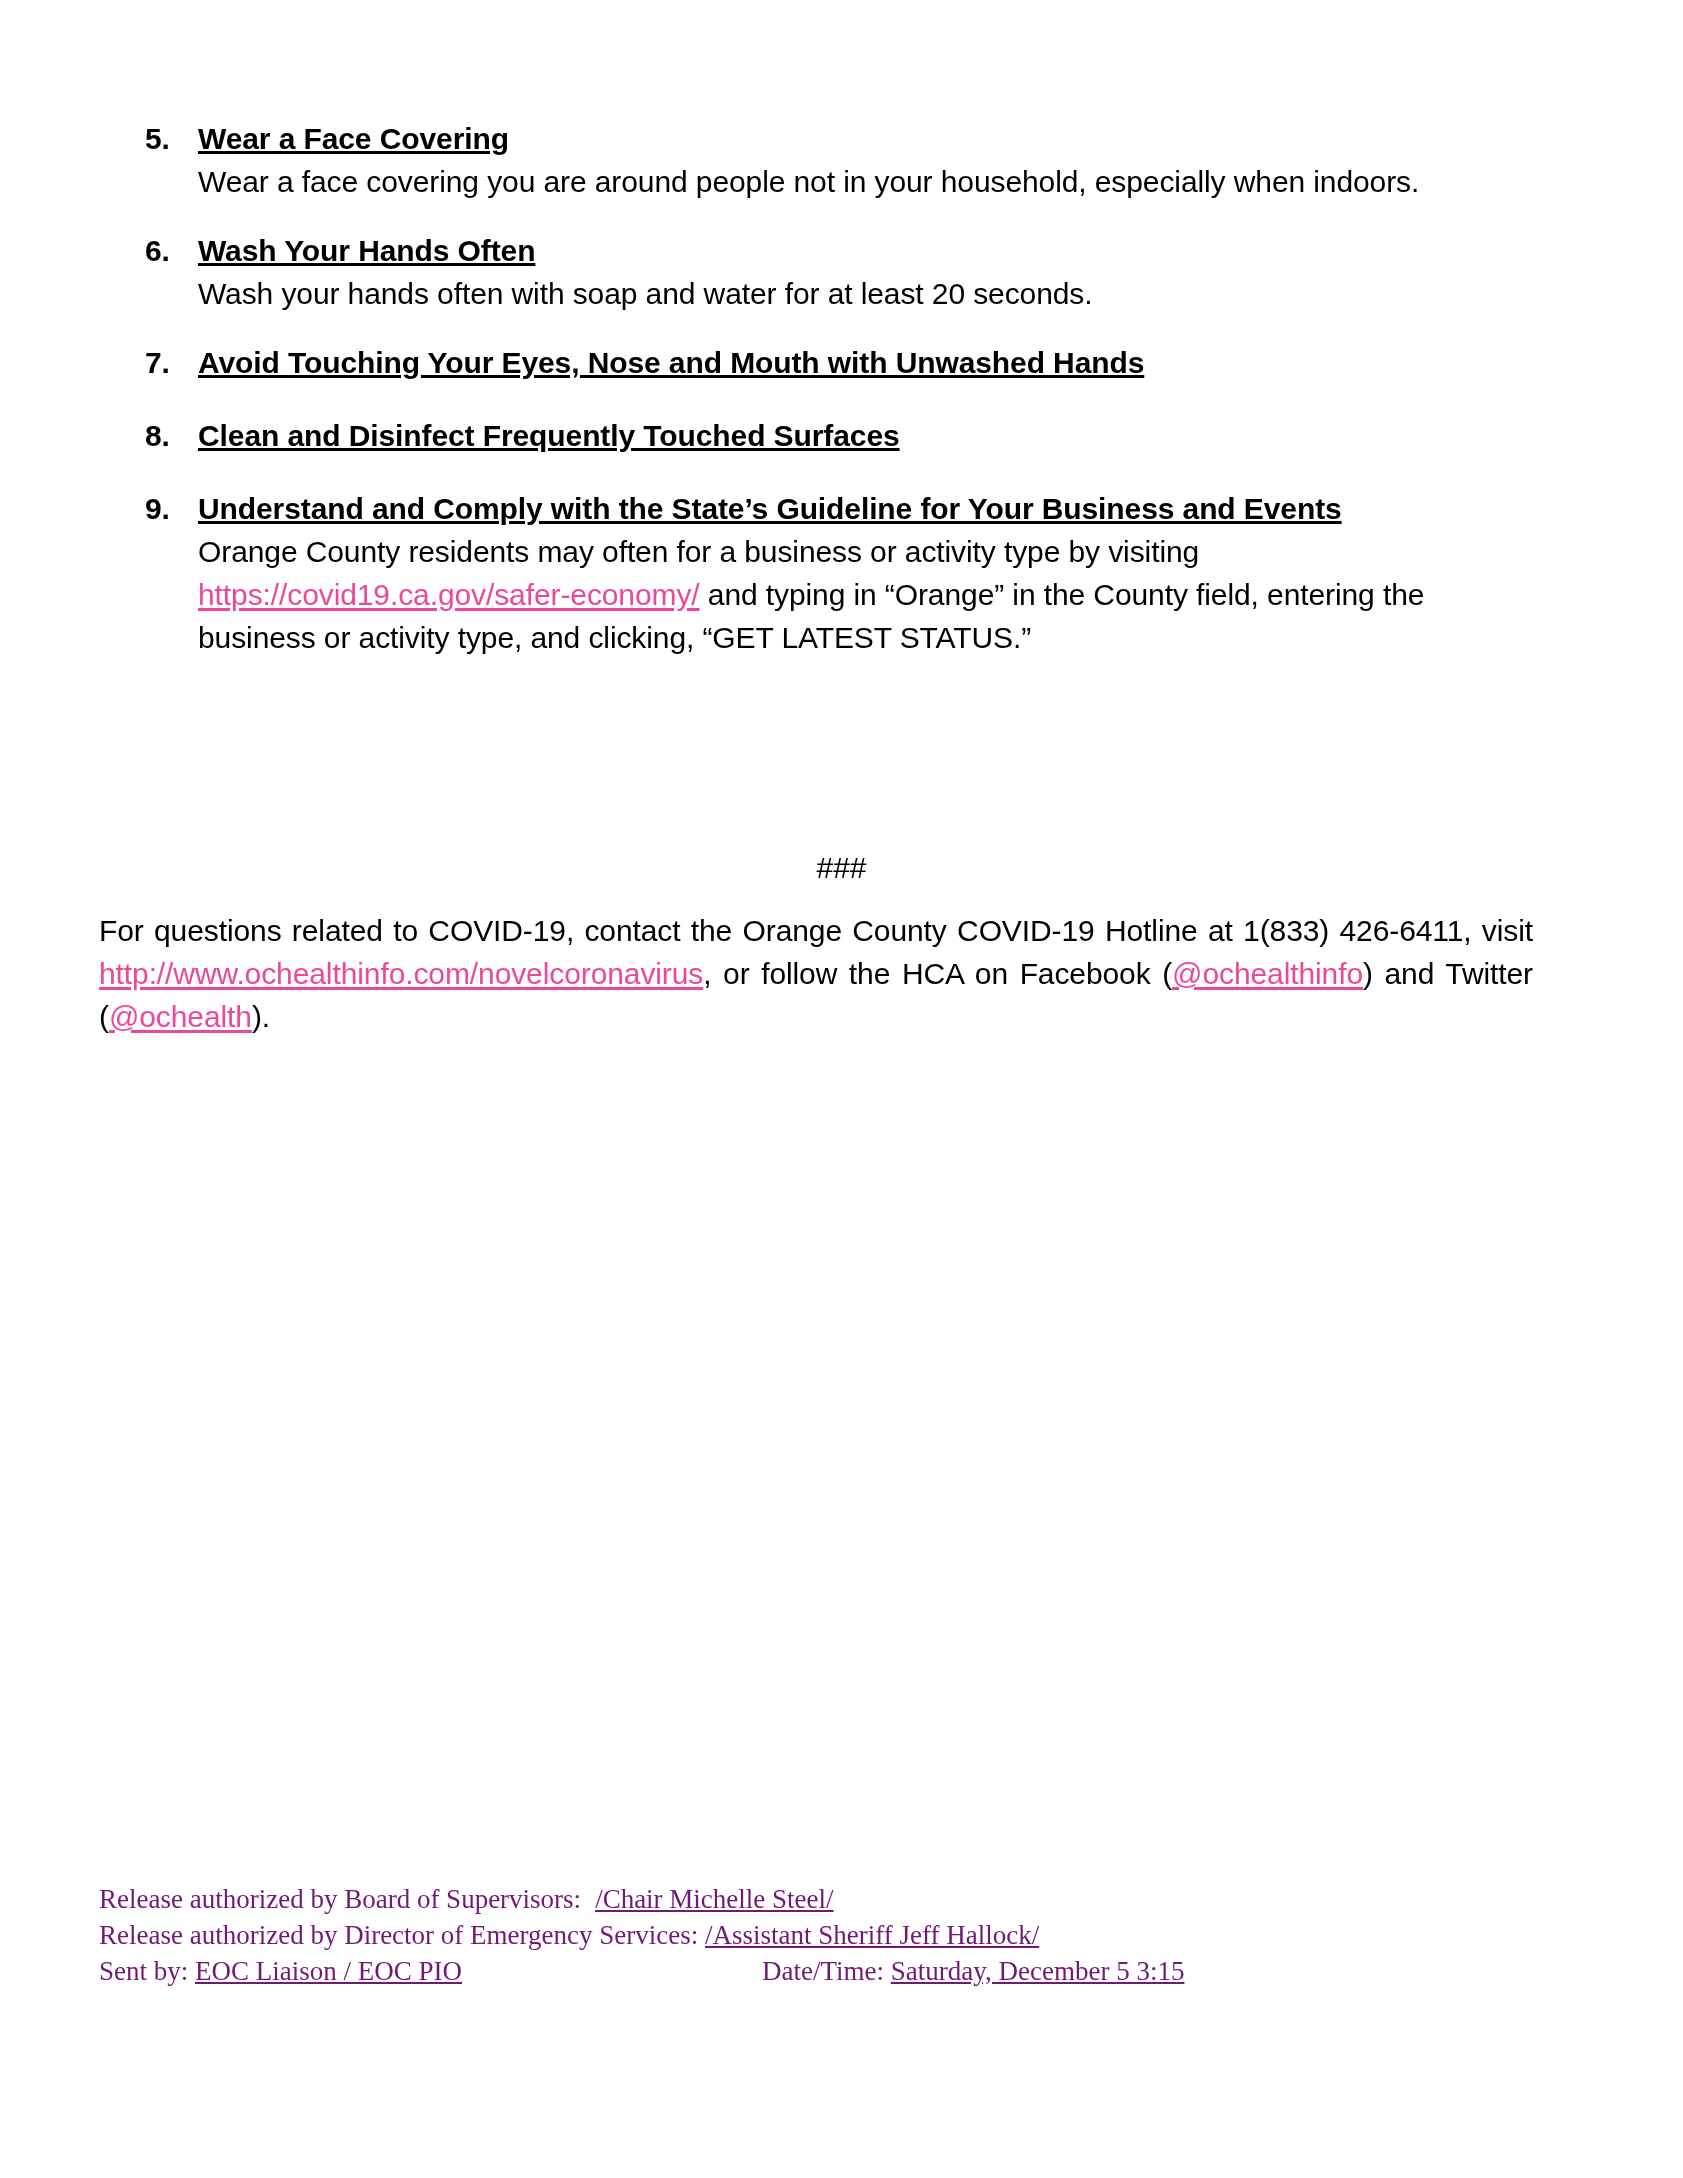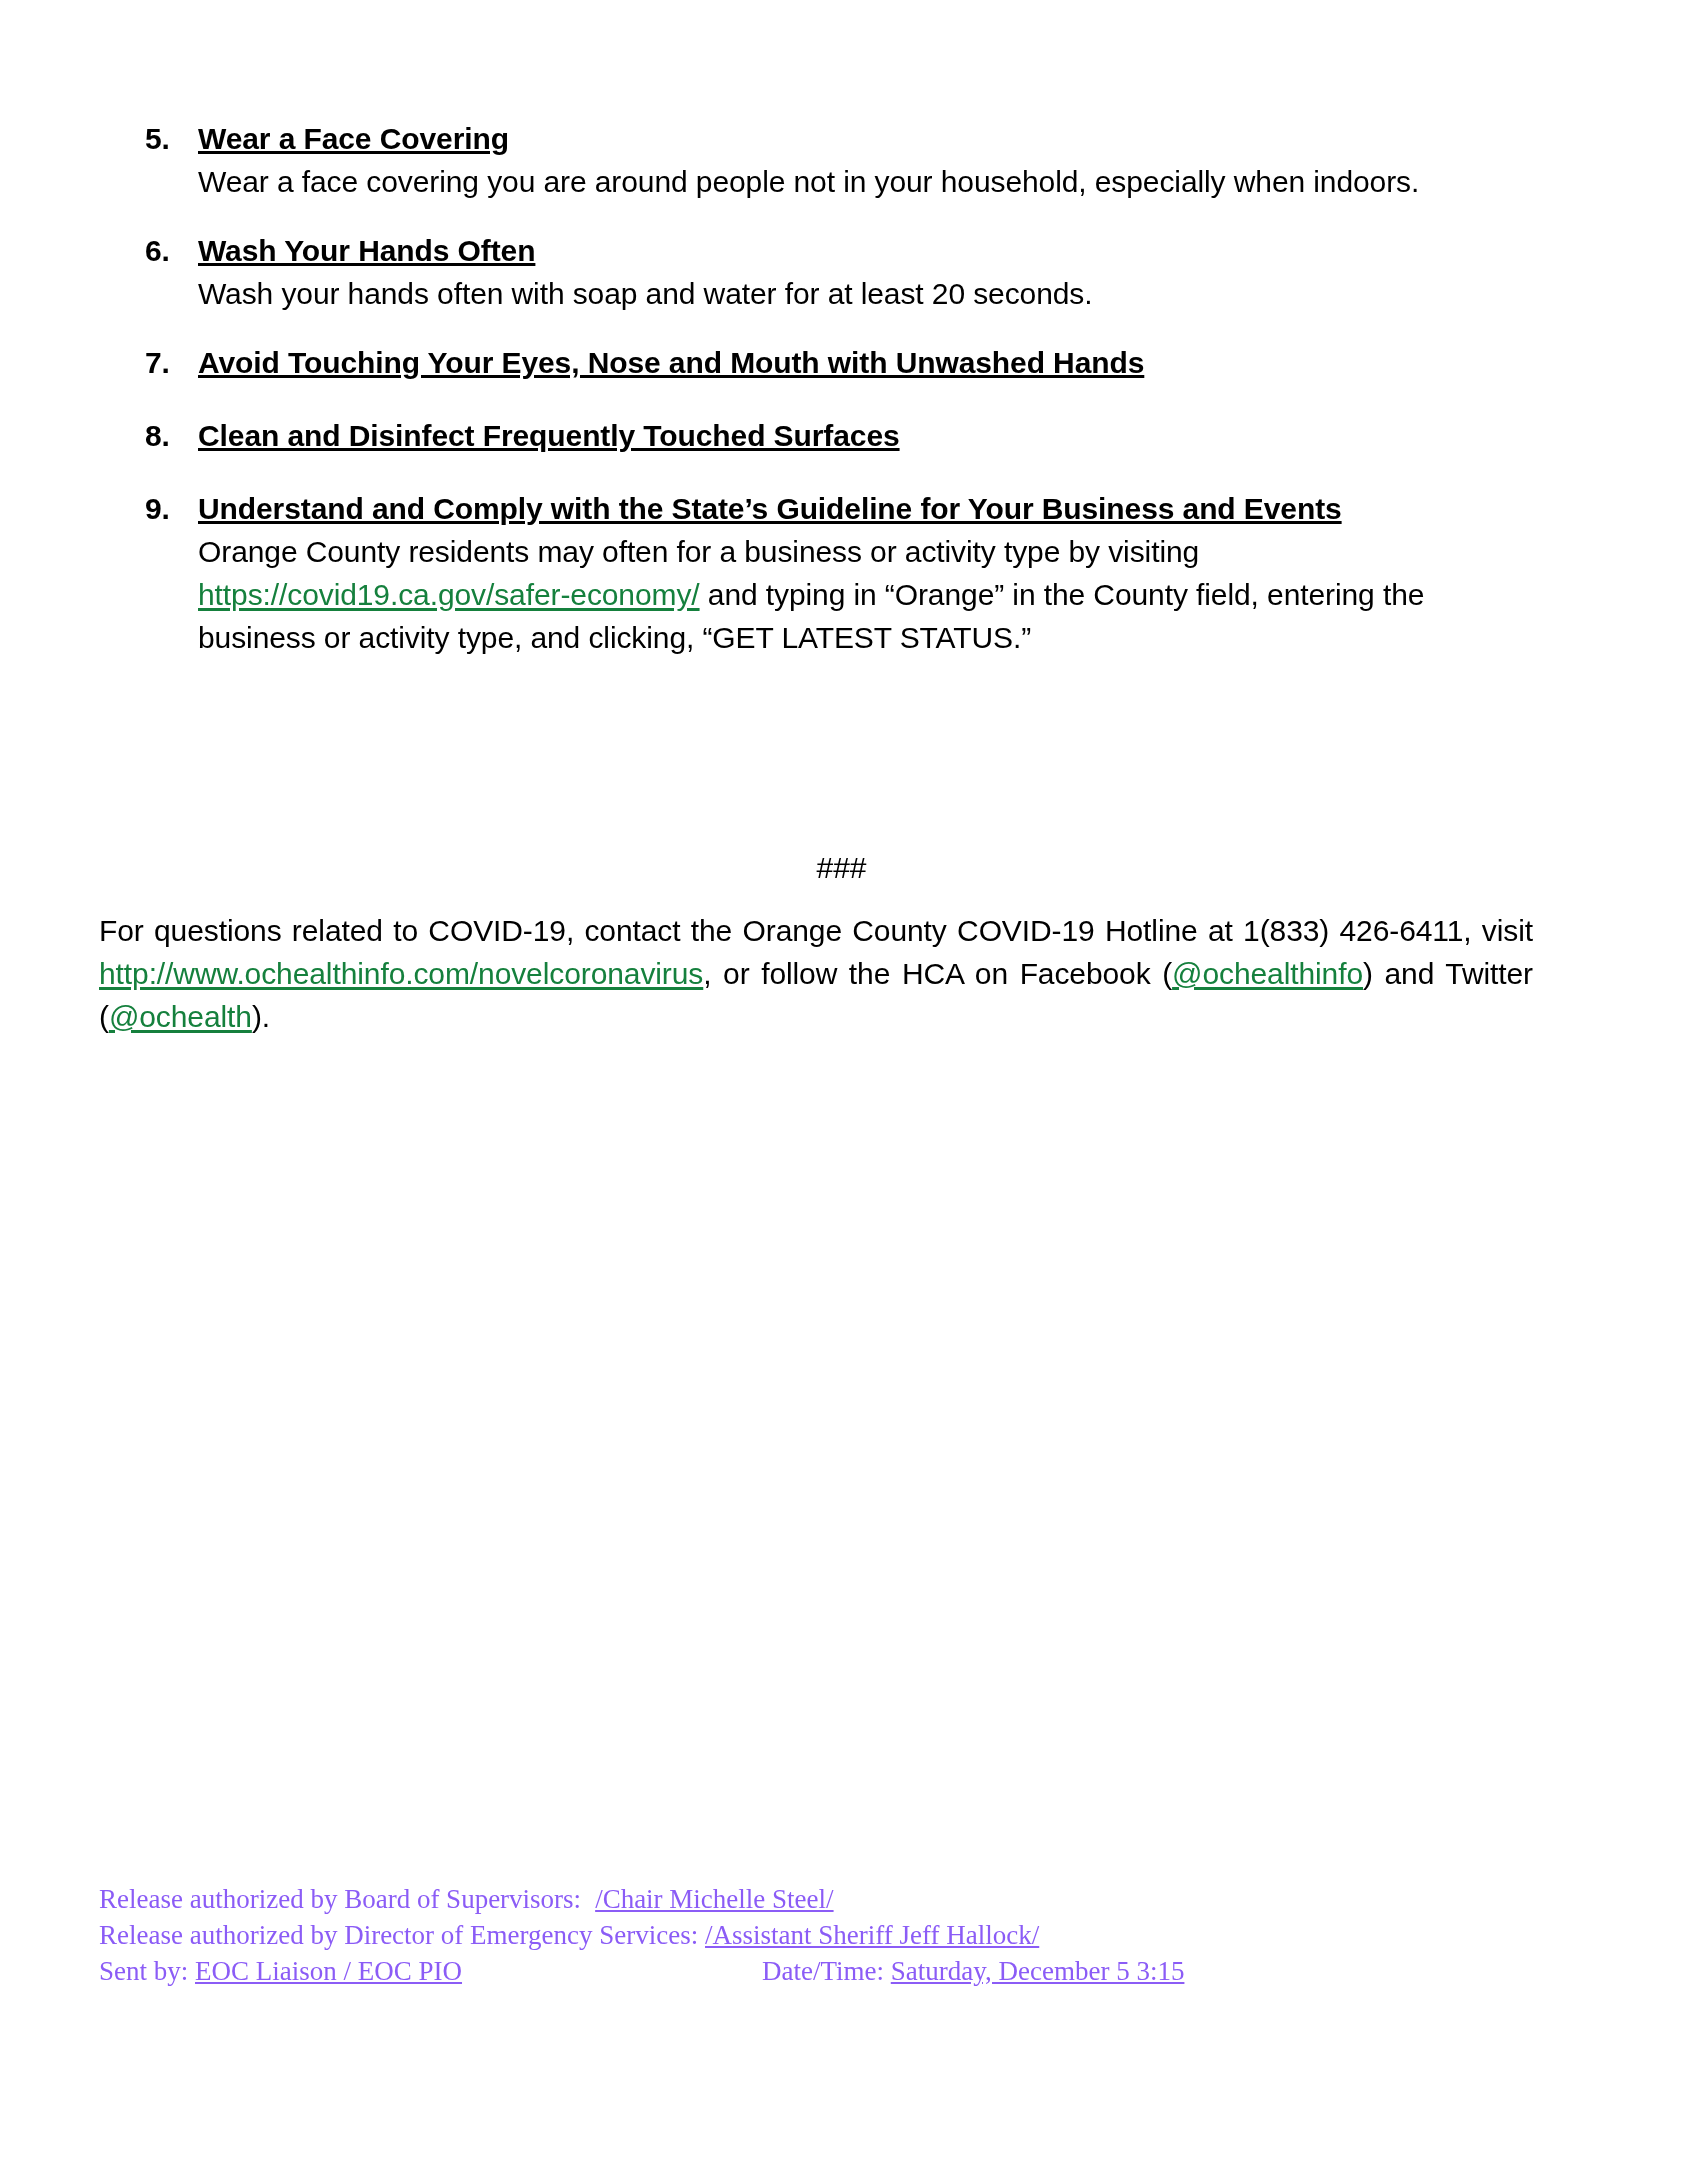--- a/index.html
+++ b/index.html
@@ -60,21 +60,21 @@
   .item .body {
     font-weight: normal;
     font-size: 30px;
     line-height: 43px;
     letter-spacing: -0.1px;
     margin: 0;
   }
   .item.heading-only { margin-bottom: 30px; }
 
   a.link {
-    color: #15803d;
+    color: #ec4899;
     text-decoration: underline;
     text-underline-offset: 3px;
   }
 
   
   .divider {
     position: absolute;
     left: 0;
     top: 846px;
     width: 1683px;
@@ -100,21 +100,21 @@
 
   
   .footer {
     position: absolute;
     left: 99px;
     top: 1881px;
     width: 1386px;
     font-family: "Liberation Serif", serif;
     font-size: 27px;
     line-height: 36px;
-    color: #8b5cf6;
+    color: #701a75;
   }
   .footer .row {
     white-space: nowrap;
   }
   .footer .u {
     text-decoration: underline;
     text-underline-offset: 2px;
   }
   .footer .sentrow {
     display: block;

